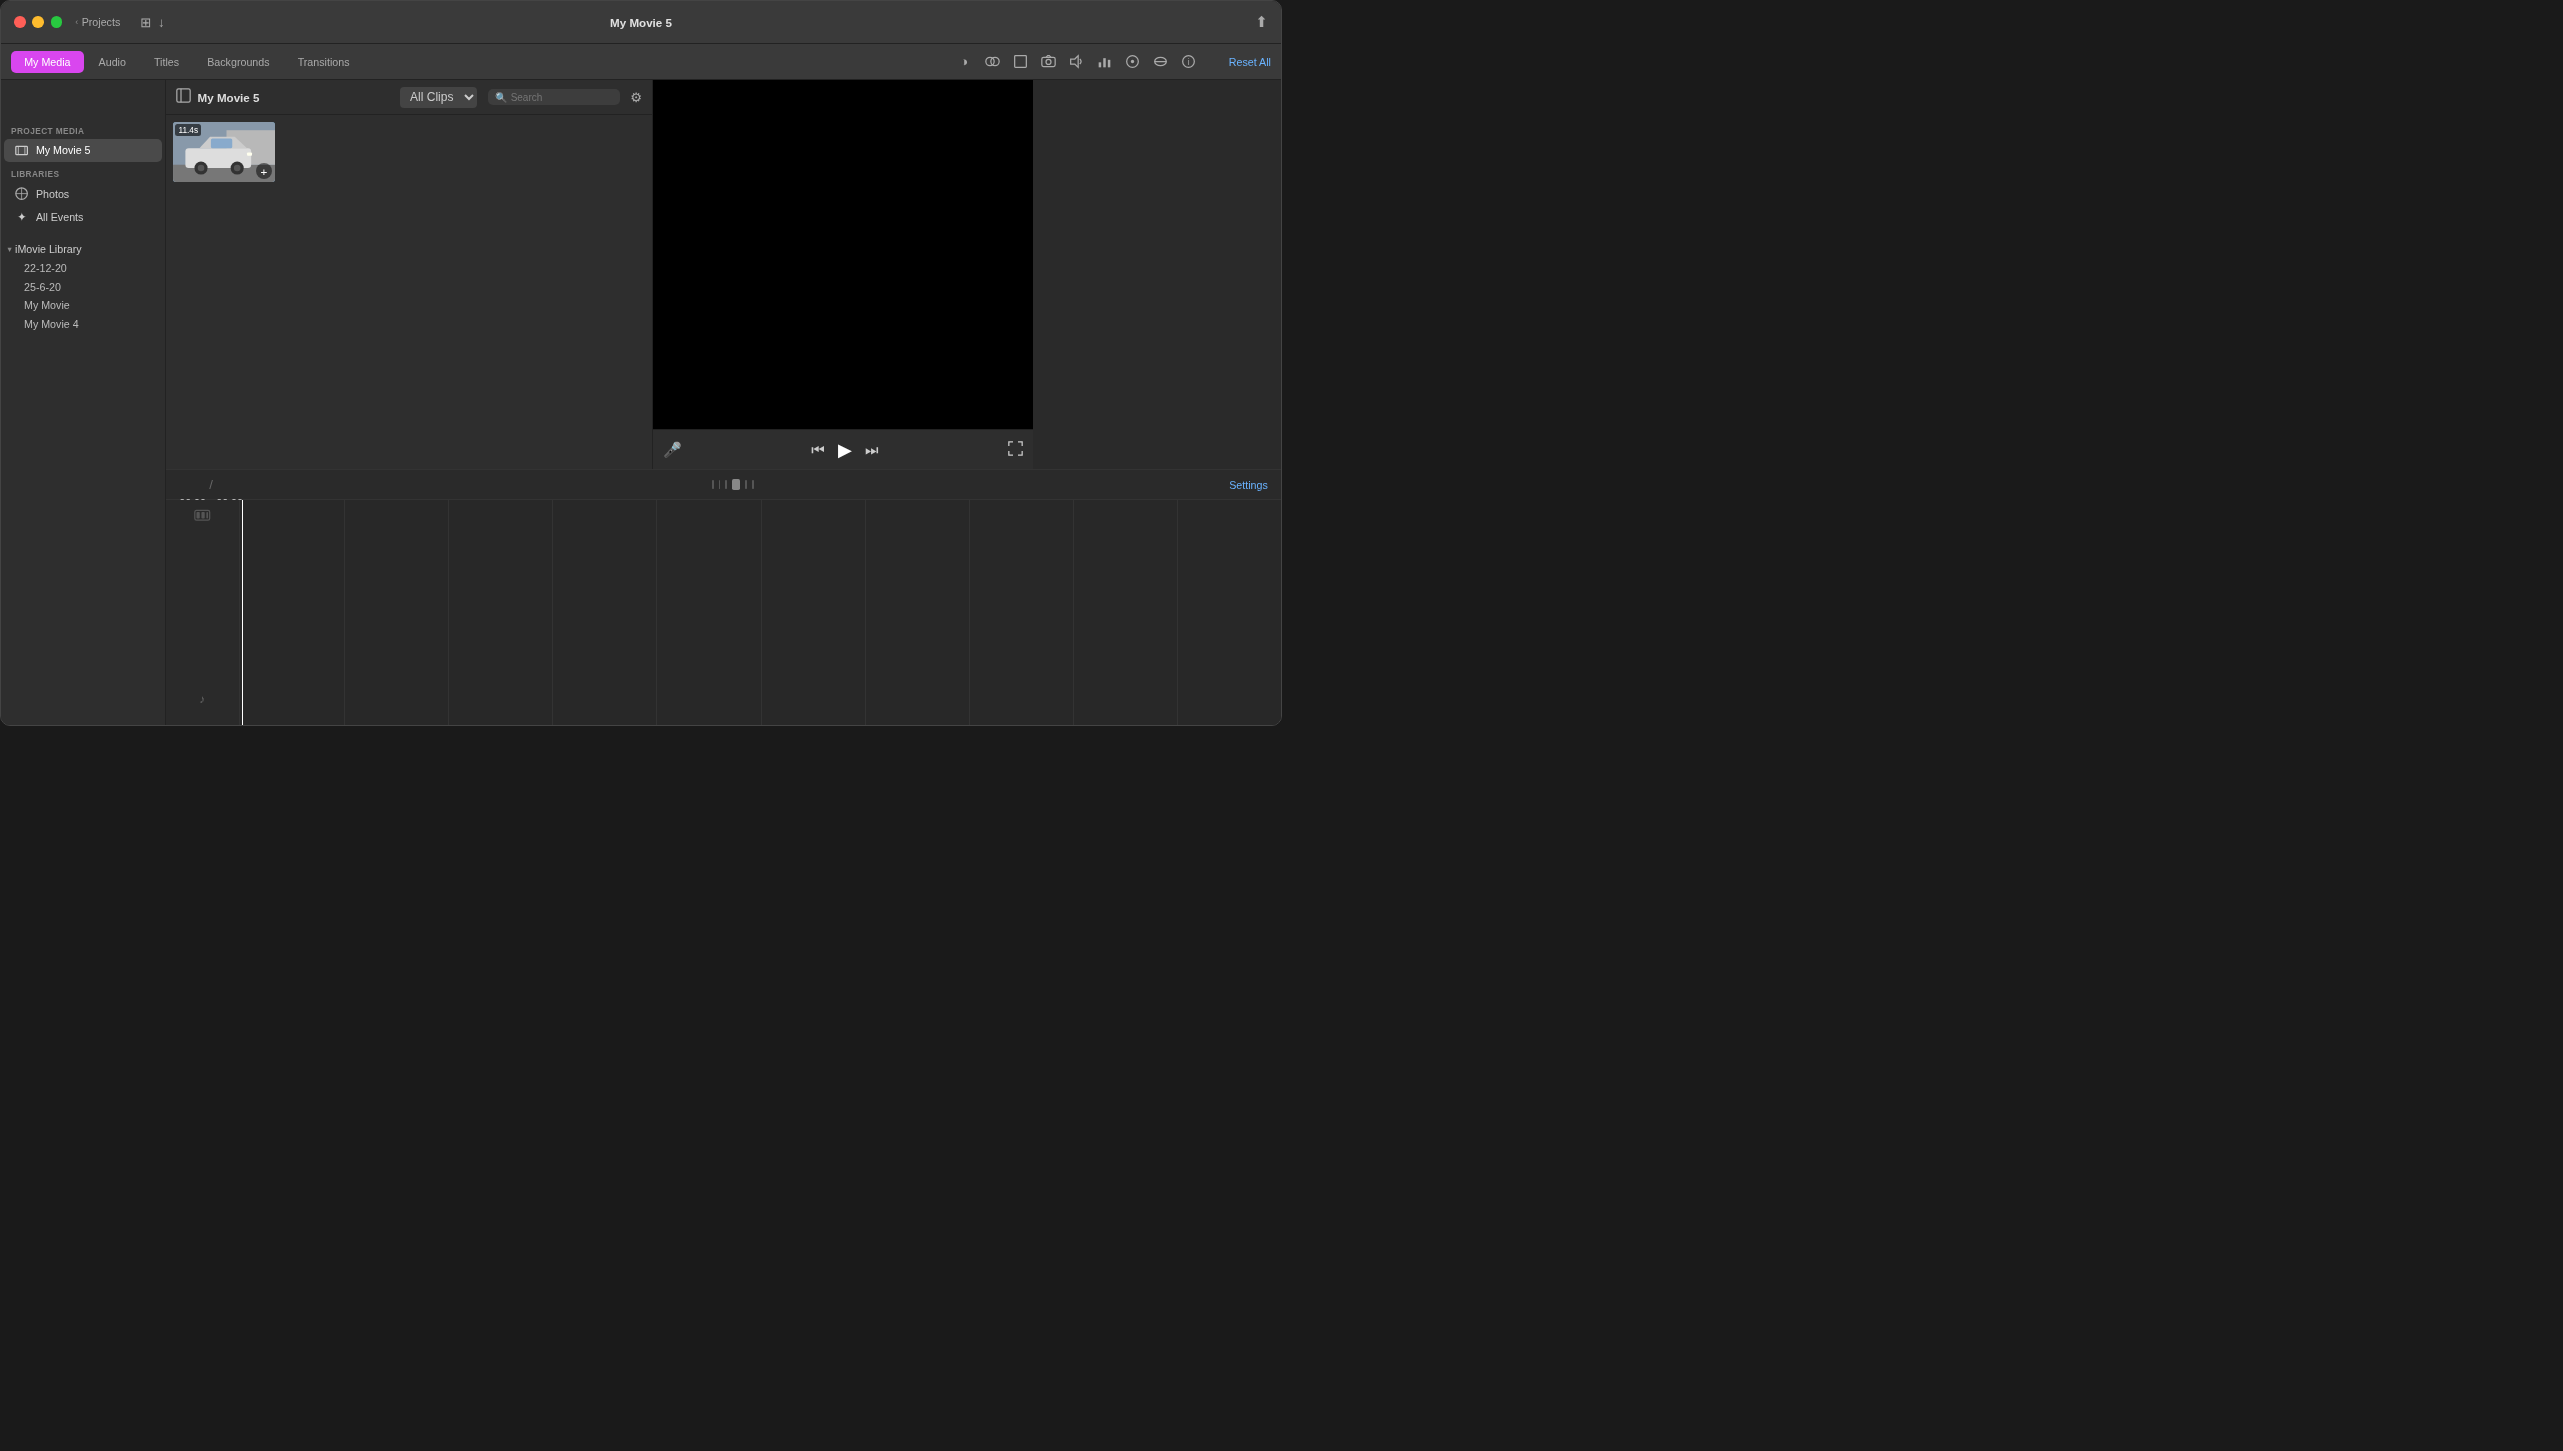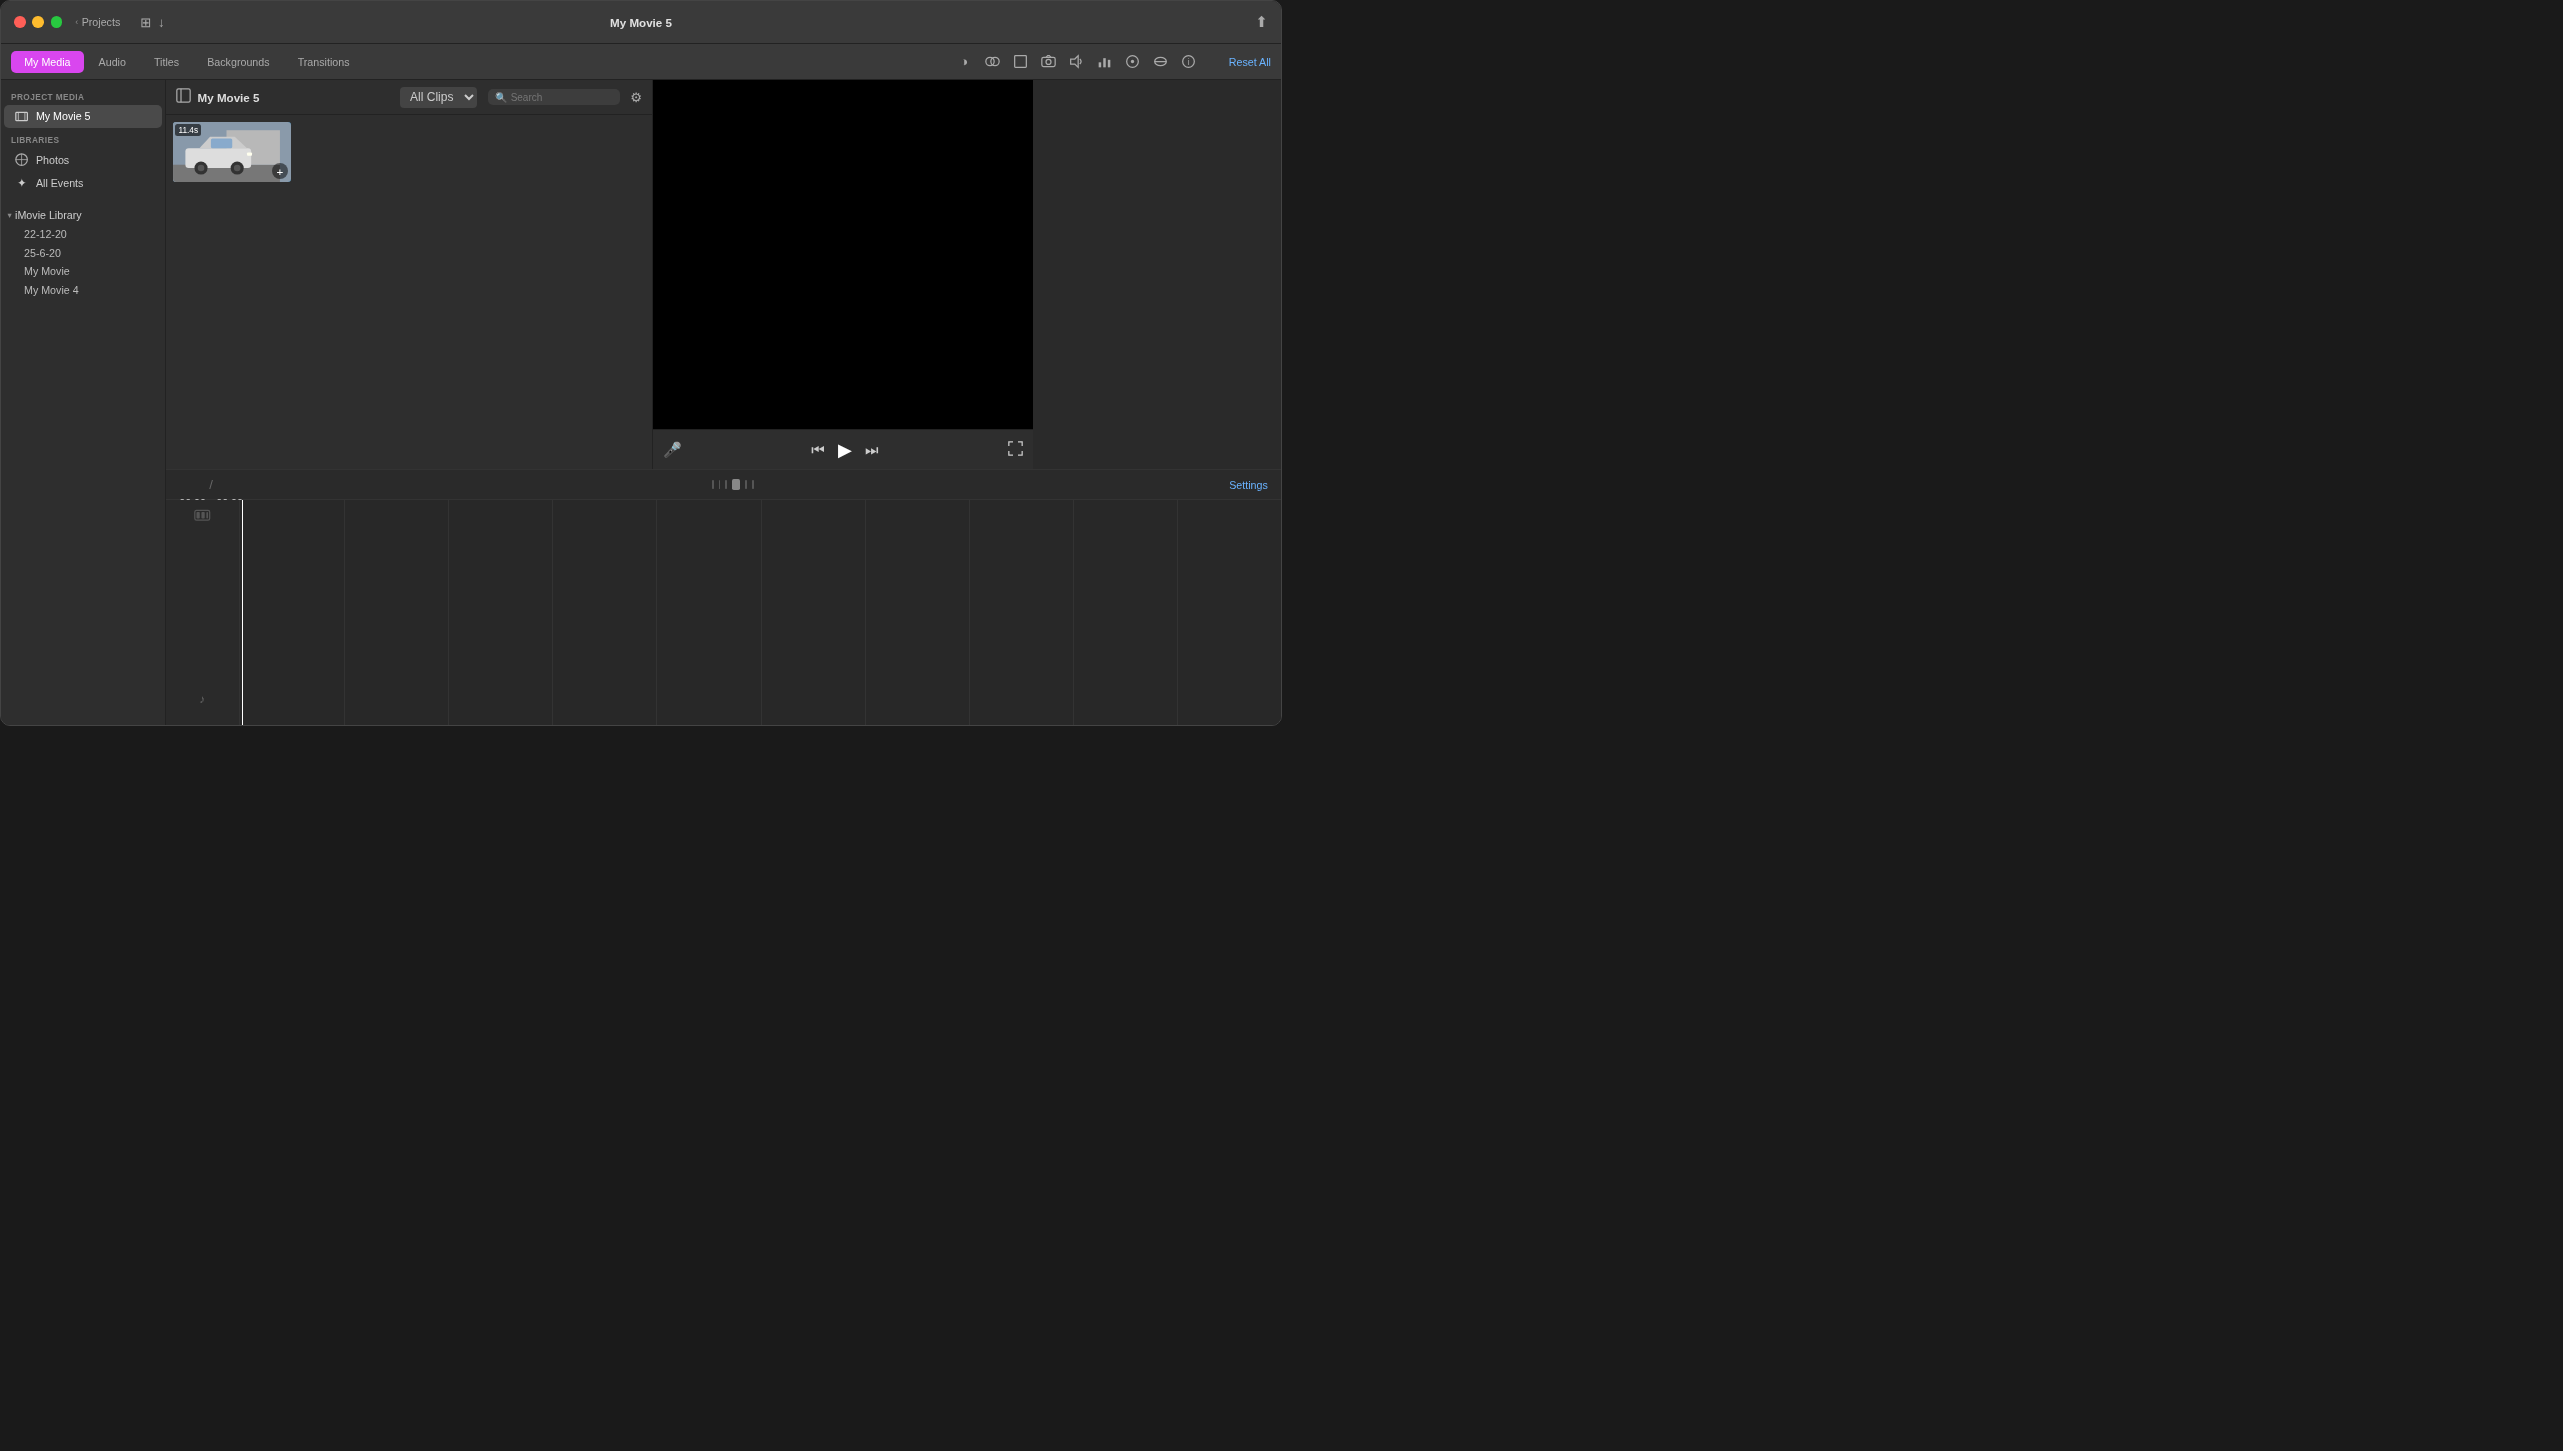--- a/index.html
+++ b/index.html
@@ -161,20 +161,21 @@
       padding: 6.6px 0;
       flex-shrink: 0;
     }
     .sidebar-section-label {
       font-size: 8.3px;
       font-weight: 700;
       color: #888;
       text-transform: uppercase;
       padding: 5px 10px 3.3px;
       letter-spacing: 0.4px;
+      margin-top: 34px;
     }
     .sidebar-item {
       display: flex;
       align-items: center;
       gap: 6.6px;
       padding: 4.1px 10px;
       font-size: 10.7px;
       color: #ccc;
       cursor: pointer;
       border-radius: 5px;
@@ -281,21 +282,21 @@
       flex: 1;
       padding: 6.6px;
       overflow-y: auto;
       display: flex;
       flex-wrap: wrap;
       align-content: flex-start;
       gap: 6.6px;
     }
     .media-clip {
       position: relative;
-      width: 118px;
+      width: 102px;
       height: 60px;
       border-radius: 3.3px;
       overflow: hidden;
       cursor: pointer;
       background: #0369a1;
     }
     
     .car-thumb {
       width: 100%;
       height: 100%;

